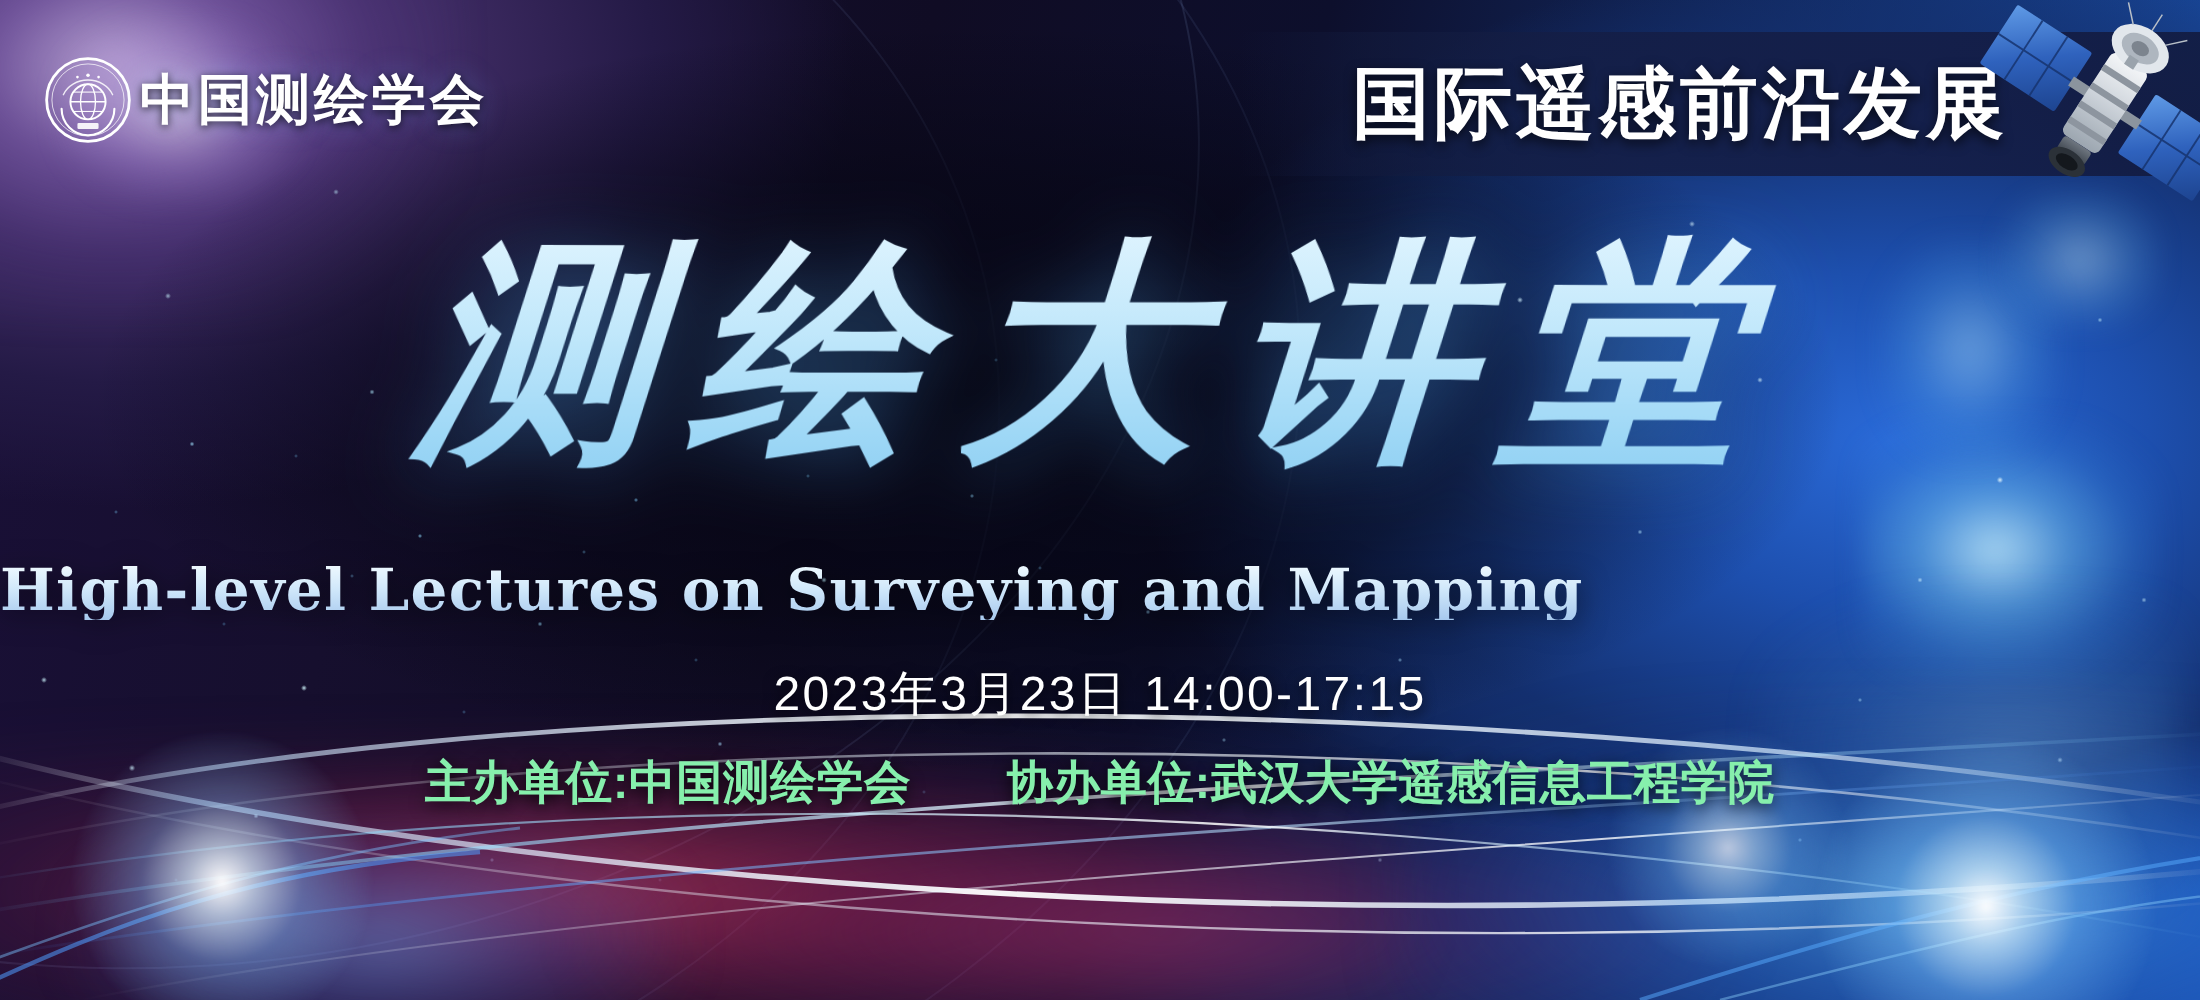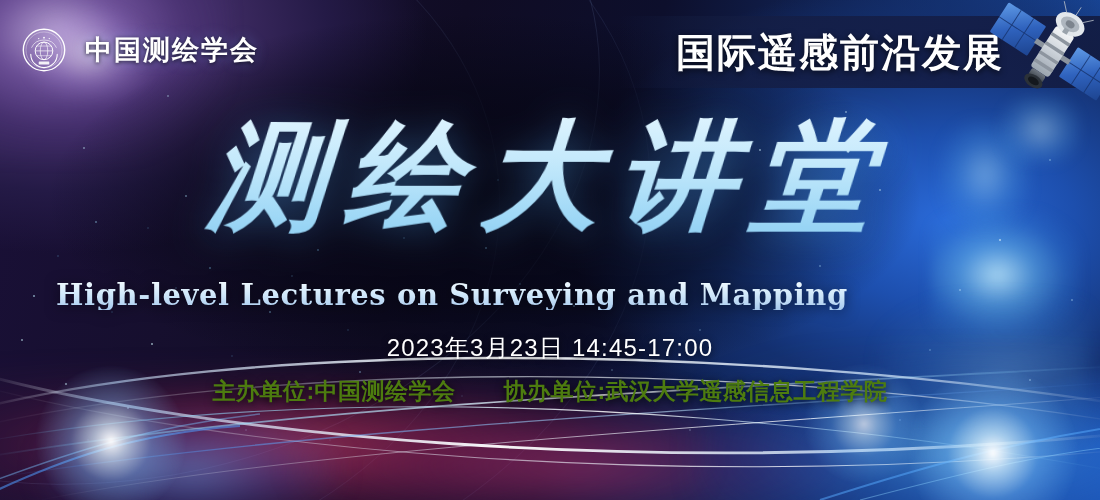--- a/index.html
+++ b/index.html
@@ -201,21 +201,21 @@
     filter: blur(1px);
   }
   .flare-l { left: 82px;  top: 412px; width: 150px; height: 150px; margin: -46px 0 0 -46px; }
   .flare-r { left: 960px; top: 420px; width: 170px; height: 170px; margin: -52px 0 0 -52px; }
   .flare-r2{ left: 840px; top: 400px; width: 120px; height: 120px; margin: -36px 0 0 -36px;
              opacity: .70; }
 
   
   .logo-group {
     position: absolute; left: 22px; top: 28px;
-    display: flex; align-items: center; gap: 19px;
+    display: flex; align-items: center; gap: 4px;
   }
   .logo-mark { width: 44px; height: 44px; flex: 0 0 auto; display: block; }
   .logo-text {
     font-size: 27px; font-weight: bold; color: #ffffff;
     letter-spacing: 2px; line-height: 1;
     text-shadow: 0 1px 4px rgba(0,0,0,.75), 0 0 14px rgba(120,170,255,.40);
     white-space: nowrap;
   }
 
   
@@ -246,21 +246,21 @@
     background: linear-gradient(180deg, #e4f6ff 0%, #c2e8fb 42%, #9fd8f6 78%, #8bcdf2 100%);
     -webkit-background-clip: text; background-clip: text;
     color: transparent; -webkit-text-fill-color: transparent;
     filter: drop-shadow(0 3px 18px rgba(80,170,245,.42));
     transform: skewX(-4deg);
   }
 
   
   .subtitle-en {
     position: absolute; left: 0; top: 281px; width: 904px;
-    text-align: center;
+    text-align: left;
     font-family: "DejaVu Serif", "Liberation Serif", serif;
     font-size: 29px; font-weight: bold;
     letter-spacing: .6px; line-height: 1; white-space: nowrap;
     background: linear-gradient(180deg, #f2fbff 0%, #cfe7fa 48%, #a7c9ee 100%);
     -webkit-background-clip: text; background-clip: text;
     color: transparent; -webkit-text-fill-color: transparent;
     filter: drop-shadow(0 2px 7px rgba(0,0,0,.55));
   }
 
   
@@ -269,21 +269,21 @@
     text-align: center;
     font-size: 24px; font-weight: normal; color: #ffffff;
     letter-spacing: 1.2px; line-height: 1; white-space: nowrap;
     text-shadow: 0 2px 7px rgba(0,0,0,.80);
   }
 
   
   .organizers {
     position: absolute; left: 0; top: 380px; width: 1100px;
     text-align: center;
-    font-size: 23px; font-weight: bold; color: #4d7c0f;
+    font-size: 23px; font-weight: bold; color: #86efac;
     letter-spacing: .5px; line-height: 1; white-space: nowrap;
     text-shadow: 0 2px 8px rgba(0,0,0,.85);
   }
   .org-gap { display: inline-block; width: 34px; }
 </style>
 </head>
 <body>
 
 <div id="banner">
 
@@ -433,21 +433,21 @@
       <circle cx="62" cy="24" r="1.5" fill="#ffffff"></circle>
       <rect x="38" y="76" width="24" height="7" rx="1.4" fill="#ffffff" opacity=".9"></rect>
     </svg>
     <div class="logo-text">中国测绘学会</div>
   </div>
 
   <div class="title-cn">测绘大讲堂</div>
 
   <div class="subtitle-en">High-level Lectures on Surveying and Mapping</div>
 
-  <div class="datetime">2023年3月23日  14:45-17:00</div>
+  <div class="datetime">2023年3月23日  14:00-17:15</div>
 
   <div class="organizers">
     <span>主办单位:中国测绘学会</span>
     <span class="org-gap"></span>
     <span>协办单位:武汉大学遥感信息工程学院</span>
   </div>
 
 </div>
 
 </body></html>

